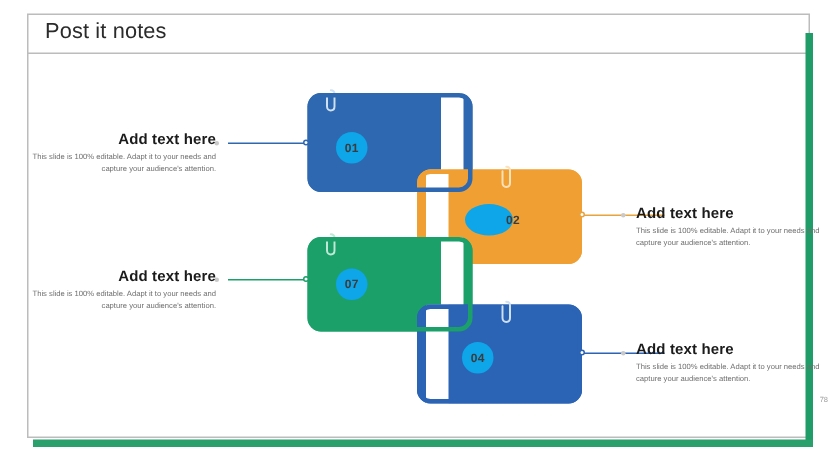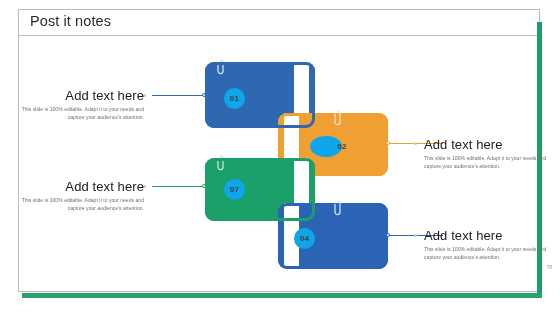--- a/index.html
+++ b/index.html
@@ -112,22 +112,22 @@
   .conn-tick {
     position: absolute;
     width: 3px; height: 3px;
     border-radius: 50%;
     background: #c9c9c9;
   }
 
   
   .tb { position: absolute; width: 132px; }
   .tb .h {
-    font-size: 13px;
-    font-weight: 400;
+    font-size: 10px;
+    font-weight: 700;
     color: #1b1b1b;
     margin-bottom: 2px;
     letter-spacing: .1px;
   }
   .tb .p {
     font-size: 5.1px;
     line-height: 1.58;
     color: #6f6f6f;
   }
   .tb.right-align { text-align: right; }
@@ -186,21 +186,21 @@
     <div class="note strip-left" style="left:278px; top:203px; width:110px; height:66px; background:#2B63B5;">
       <div class="strip"></div>
     </div>
     <div class="lip" style="left:278px; top:203px; width:110px; height:66px; border-color:#2B63B5;"></div>
     <div class="clip" style="left:333px; top:200px;">
       <svg viewBox="0 0 9 16" width="9" height="16">
         <path d="M4.5 1.2 C6.1 1.2 7 2.2 7 3.6 L7 12 C7 13.6 5.9 14.6 4.5 14.6
                  C3.1 14.6 2 13.6 2 12 L2 4.2" fill="none" stroke="#cfe0f2" stroke-width="1.3" stroke-linecap="round"></path>
       </svg>
     </div>
-    <div class="badge" style="left:294px; top:228px;">04</div>
+    <div class="badge" style="left:308px; top:228px;">04</div>
 
     <div class="lip" style="left:205px; top:62px; width:110px; height:66px; border-color:#2E68B0;"></div>
 
     <div class="lip" style="left:205px; top:158px; width:110px; height:63px; border-color:#1CA06A;"></div>
 
     <div class="conn-line" style="left:152px; top:95px; width:53px; background:#2E68B0;"></div>
     <div class="conn-dot" style="left:202px; top:93px; color:#2E68B0;"></div>
     <div class="conn-tick" style="left:143px; top:94px;"></div>
 
     <div class="conn-line" style="left:388px; top:143px; width:55px; background:#E8A33D;"></div>

